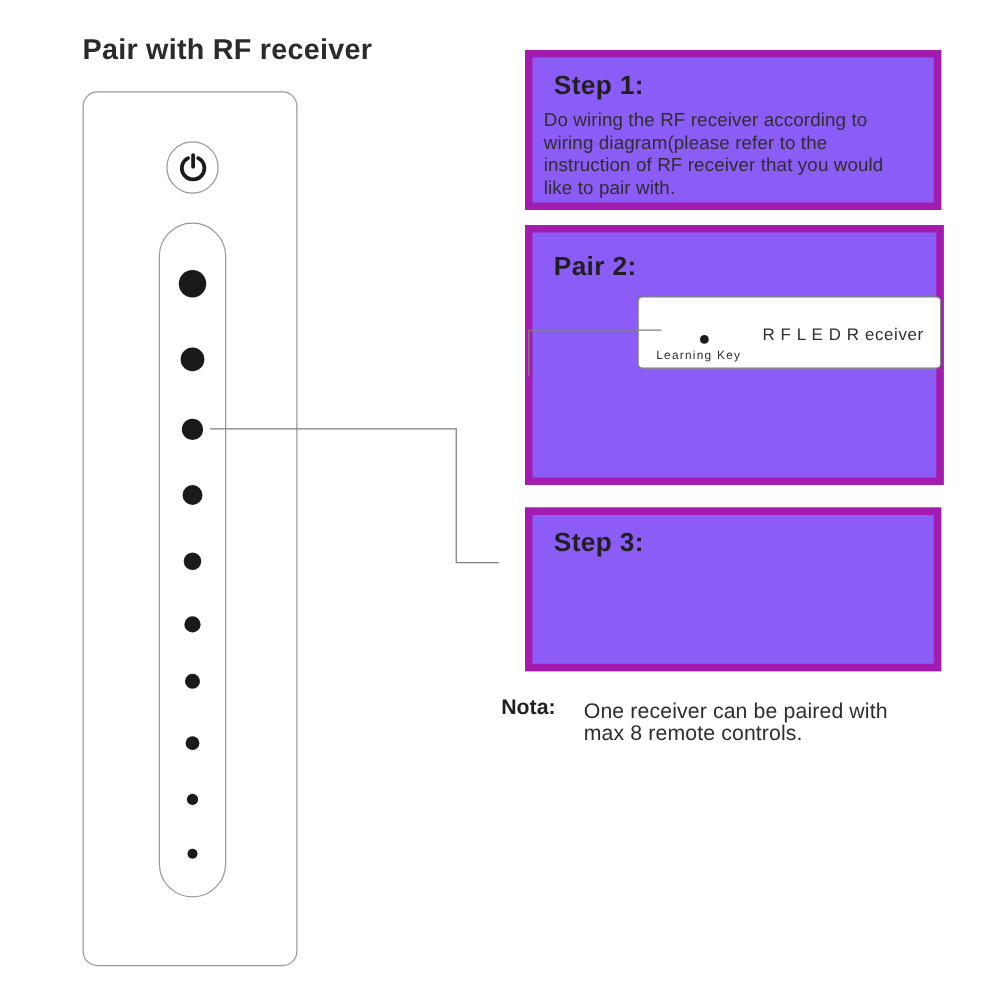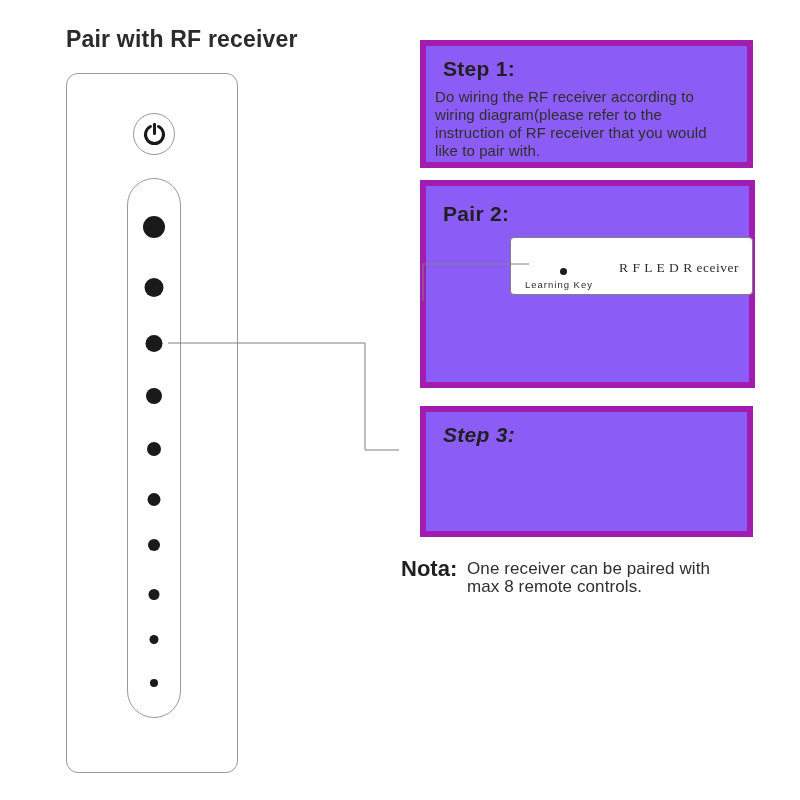--- a/index.html
+++ b/index.html
@@ -30,44 +30,44 @@
   .dot { position:absolute; left:50%; transform:translateX(-50%); border-radius:50%; background:#1a1a1a; }
   
   .step-box { position:absolute; left:400px; border:6px solid #a21caf; background:#8b5cf6;margin-left:20px; }
   .step1 { top:40px;  width:333px; height:128px; }
   .step2 { top:180px; width:335px; height:208px; }
   .step3 { top:406px; width:333px; height:131px; }
   .step-box h2 {
     position:absolute; left:17px; font-size:21px; font-weight:600;
     color:#1f1f1f; letter-spacing:.3px;
   }
-  .step1 h2 { top:11px; } .step2 h2 { top:16px; } .step3 h2 { top:11px;font-style:italic; }
+  .step1 h2 { top:11px; } .step2 h2 { top:16px; } .step3 h2 { top:11px; }
   .step-body {
     position:absolute; left:9px; right:10px; white-space:pre-line;
     font-size:15px; line-height:18px; color:#2e2e2e; letter-spacing:.1px;
   }
   .step1 .step-body { top:42px; }
   .step2 .step-body { top:124px; }
   .step3 .step-body { top:44px; }
   
   .receiver-box {
     position:absolute; left:84px; top:51px; width:243px; height:58px;
     border:1px solid #808080; border-radius:4px; background:#fff;
   }
   .learn-dot { position:absolute; left:49px; top:30px; width:7px; height:7px; border-radius:50%; background:#1a1a1a; }
   .learn-label {
     position:absolute; left:14px; top:41px; width:80px; text-align:left;
     font-size:9.5px; letter-spacing:1px; color:#2e2e2e; white-space:nowrap;
   }
   .receiver-label {
     position:absolute; right:13px; top:22px;
-    font-size:13.5px; letter-spacing:.5px; color:#2e2e2e; white-space:nowrap;font-family:Liberation Serif, serif;
+    font-size:13.5px; letter-spacing:.5px; color:#2e2e2e; white-space:nowrap;
   }
   
-  .note-label { position:absolute; left:401px; top:556px; font-size:22px; font-weight:700; color:#1f1f1f; }
+  .note-label { position:absolute; left:401px; top:556px; font-size:17px; font-weight:700; color:#1f1f1f; }
   .note-body {
     position:absolute; left:467px; top:560px; white-space:pre-line;
     font-size:17px; line-height:18px; color:#2e2e2e; letter-spacing:.1px;
   }
   
   .connectors { position:absolute; left:0; top:0; z-index:5; pointer-events:none; }
   .connectors polyline { fill:none; stroke:#808080; stroke-width:1; }
 </style>
 </head>
 <body>

